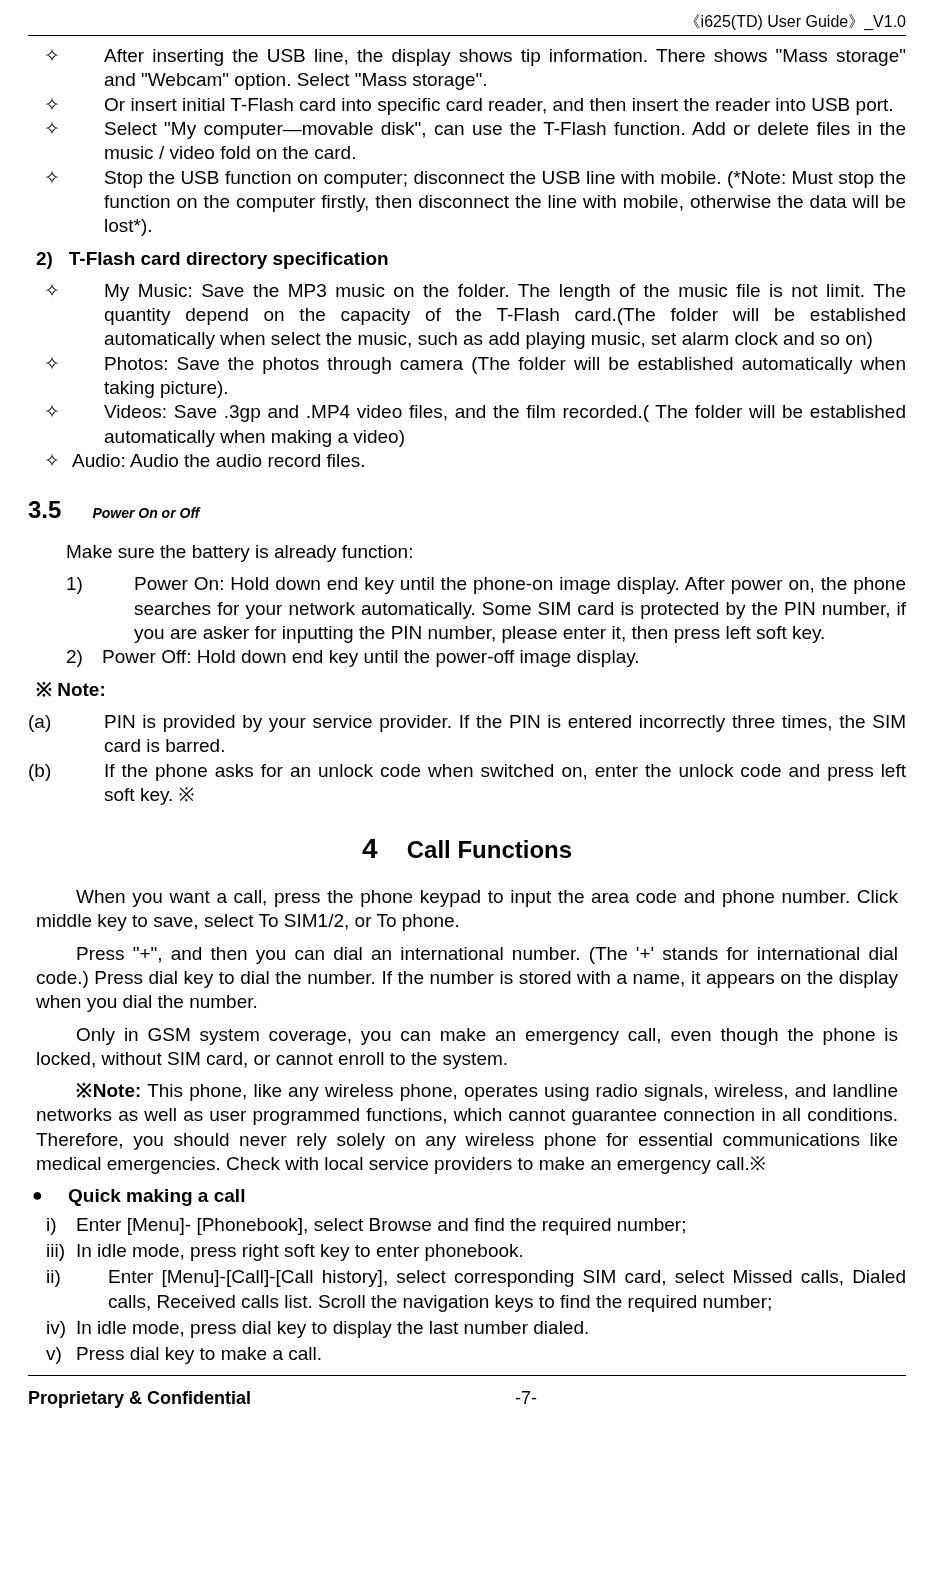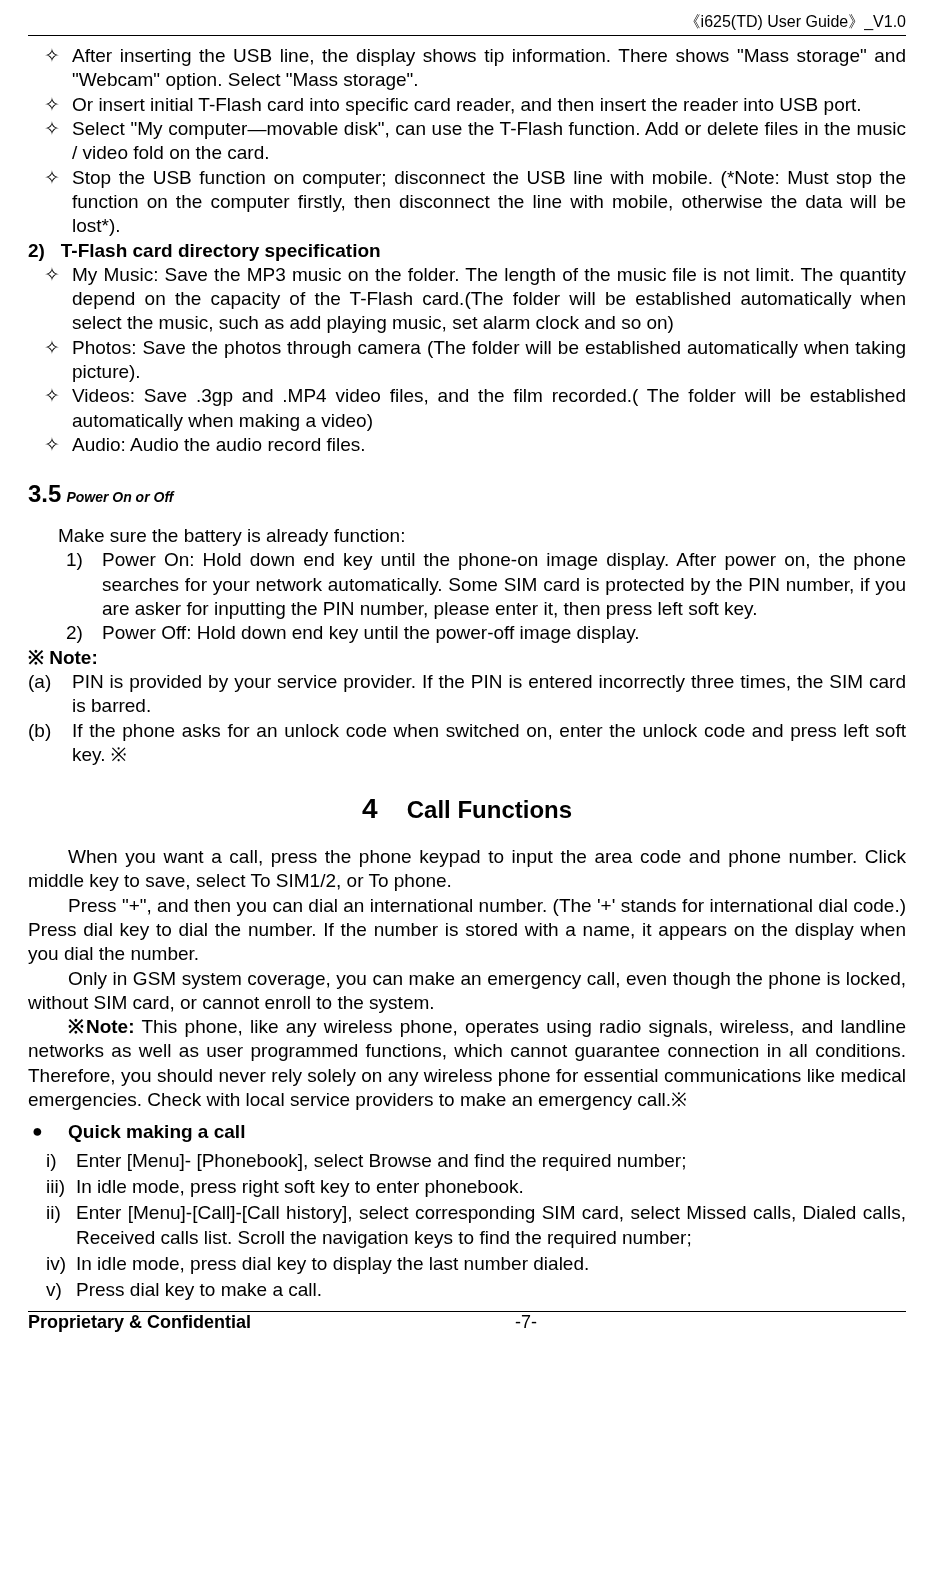--- a/index.html
+++ b/index.html
@@ -1,48 +1,48 @@
 <!DOCTYPE html>
 <html><head>
 <meta charset="utf-8">
 <style>
   * { box-sizing: border-box; margin: 0; padding: 0; }
   html, body { width: 951px; background: #fff; color: #000; font-family: Arial, Helvetica, sans-serif; }
   .page { width: 934px; padding: 0 28px 10px 28px; }
   .hdr { text-align: right; font-size: 16px; padding: 12px 0 2px 0; }
   .rule-top { border-top: 1.5px solid #000; margin-bottom: 8px; }
   .content { font-size: 19px; line-height: 1.28; }
-  .content p { margin: 0; }
-  .just { text-align: justify; }
+  .content p { margin: 8px; }
+  .just { text-align: justify; margin-left: 32px; }
   .diamond-item { display: flex; margin: 0; }
   .diamond-item .mk { flex: 0 0 44px; padding-left: 16px; }
   .diamond-item .dtxt { flex: 1; }
   .numhead { margin-top: 2px; }
   .numhead .b { font-weight: bold; }
-  .sech { display: flex; align-items: baseline; gap: 5px; margin: 22px 0 14px 0; }
+  .sech { display: flex; align-items: baseline; gap: 31px; margin: 22px 0 14px 0; }
   .sech .num { font-size: 24px; font-weight: bold; }
   .sech .ttl { font-size: 14px; font-weight: bold; font-style: italic; }
   .indent1 { padding-left: 30px; }
   .num-item { display: flex; }
   .num-item .nk { flex: 0 0 44px; padding-left: 8px; }
   .num-item .ntxt { flex: 1; }
   .ab-item { display: flex; }
   .ab-item .abk { flex: 0 0 44px; }
   .ab-item .abtxt { flex: 1; }
   .chap { text-align: center; margin: 24px 0 18px 0; }
   .chap .cnum { font-size: 28px; font-weight: bold; display: inline-block; margin-right: 24px; }
   .chap .cttl { font-size: 24px; font-weight: bold; display: inline-block; }
   .para { text-indent: 40px; }
   .bullet-item { display: flex; margin: 8px 0 4px 0; }
   .bullet-item .bk { flex: 0 0 40px; padding-left: 4px; font-size: 18px; }
   .bullet-item .btxt { font-weight: bold; }
   .roman-item { display: flex; margin-top: 2px; }
   .roman-item .rk { flex: 0 0 48px; padding-left: 18px; }
   .roman-item .rtxt { flex: 1; }
-  .footer { display: flex; justify-content: space-between; align-items: baseline; border-top: 1.5px solid #000; margin-top: 8px; padding-top: 0; font-size: 18px; }
+  .footer { display: flex; justify-content: space-between; align-items: baseline; border-top: 1.5px solid #000; margin-top: 8px; padding-top: 12px; font-size: 18px; }
   .footer .fl { font-weight: bold; }
   .footer .fc { position: relative; left: -50px; }
 </style>
 </head>
 <body>
 
 <div class="page">
   <div class="hdr">《i625(TD)  User Guide》_V1.0</div>
   <div class="rule-top"></div>
 

